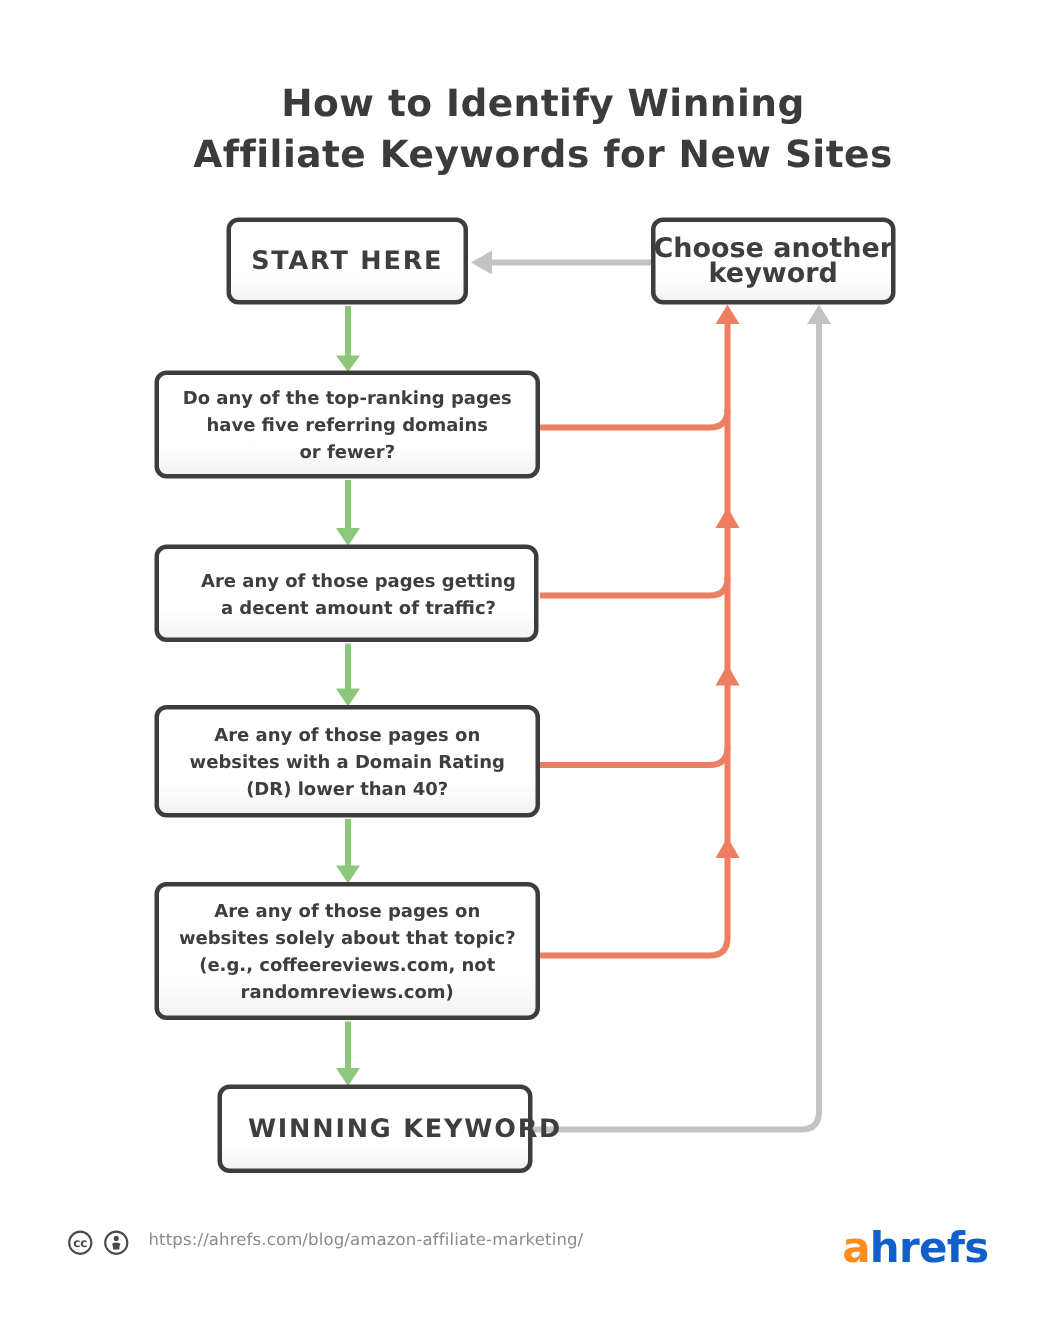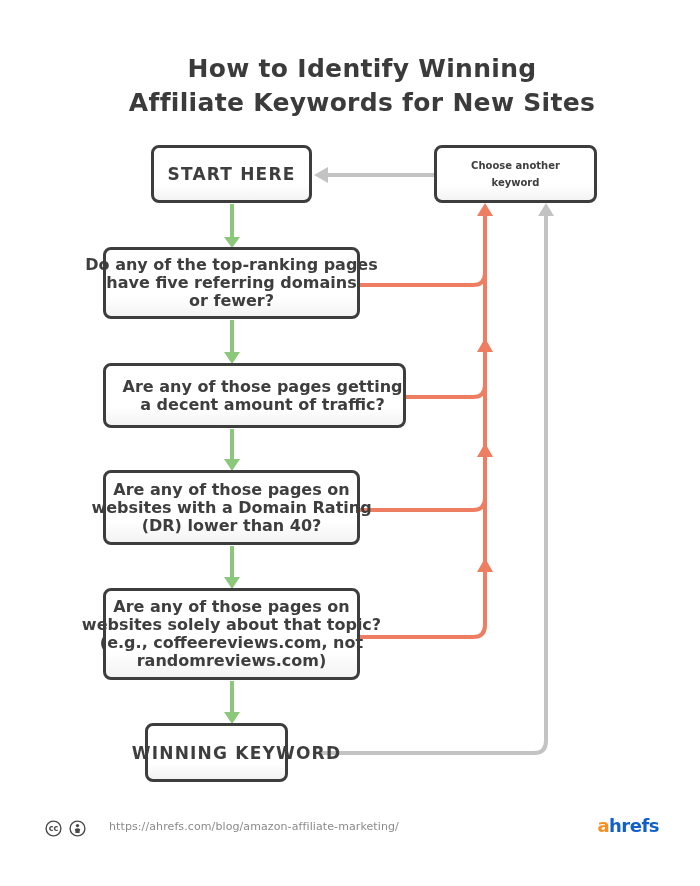--- a/index.html
+++ b/index.html
@@ -52,52 +52,52 @@
     border: 3px solid var(--border, #3d3d3d);
     border-radius: 8px;
     background: linear-gradient(180deg, #ffffff 70%, #f3f3f3 100%);
     display: flex;
     align-items: center;
     justify-content: center;
     text-align: center;
     white-space: pre;
     font-weight: bold;
     color: var(--box-text, #3e3e3e);
-    font-size: 16px;
+    font-size: 12px;
     line-height: 18px;
   }
   .node.caps {
     font-size: 17px;
     letter-spacing: 1.2px;
     line-height: 16px;
   }
   .node.small {
-    font-size: 10px;
+    font-size: 18px;
     line-height: 17px;
   }
   .footer {
     position: absolute;
     left: 45px;
     top: 820px;
     display: flex;
     align-items: flex-start;
     gap: 7px;
   }
   .license-icon { display: block; }
   .footer-url {
     font-size: 11px;
     color: var(--url-text, #8a8a8a);
-    margin-left: 16px;
+    margin-left: 6px;
     letter-spacing: 0.1px;
   }
   .logo {
     position: absolute;
     right: 41px;
     top: 815px;
-    font-size: 18px;
+    font-size: 28px;
     font-weight: bold;
     letter-spacing: -0.5px;
     margin-left: 48px;
   }
   .logo .logo-a    { color: var(--logo-orange, #fa8d1e); }
   .logo .logo-rest { color: var(--logo-blue, #1160c9); }
 </style>
 </head>
 <body>
 
@@ -160,33 +160,33 @@
 
   <div class="node caps" style="left:151px; top:145px; width:161px; height:58px;">START HERE</div>
 
   <div class="node small" style="left:434px; top:145px; width:163px; height:58px;">Choose another
 keyword</div>
 
   <div class="node" style="left:103px; top:247px; width:257px; height:72px;">Do any of the top-ranking pages
 have five referring domains
 or fewer?</div>
 
-  <div class="node" style="left:103px; top:363px; width:303px; height:65px;padding-left:16px;">Are any of those pages getting
+  <div class="node" style="left:103px; top:363px; width:256px; height:65px;padding-left:16px;">Are any of those pages getting
 a decent amount of traffic?</div>
 
   <div class="node" style="left:103px; top:470px; width:257px; height:75px;">Are any of those pages on
 websites with a Domain Rating
 (DR) lower than 40?</div>
 
   <div class="node" style="left:103px; top:588px; width:257px; height:92px;">Are any of those pages on
 websites solely about that topic?
 (e.g., coffeereviews.com, not
 randomreviews.com)</div>
 
-  <div class="node caps" style="left:145px; top:723px; width:143px; height:59px;padding-left:40px;">WINNING KEYWORD</div>
+  <div class="node caps" style="left:145px; top:723px; width:210px; height:59px;padding-left:40px;">WINNING KEYWORD</div>
 
   <div class="footer">
     <svg class="license-icon" width="17" height="17" viewBox="0 0 17 17">
       <circle cx="8.5" cy="8.5" r="7.4" fill="none" stroke="#4a4a4a" stroke-width="1.4"></circle>
       <text x="8.5" y="11.4" font-size="8" font-weight="bold" fill="#4a4a4a" text-anchor="middle" font-family="DejaVu Sans, sans-serif">cc</text>
     </svg>
     <svg class="license-icon" width="17" height="17" viewBox="0 0 17 17">
       <circle cx="8.5" cy="8.5" r="7.4" fill="none" stroke="#4a4a4a" stroke-width="1.4"></circle>
       <circle cx="8.5" cy="5.6" r="1.7" fill="#4a4a4a"></circle>
       <path d="M5.7 9.2 Q8.5 7.4 11.3 9.2 L10.6 11.2 L10.6 13 L6.4 13 L6.4 11.2 Z" fill="#4a4a4a"></path>

